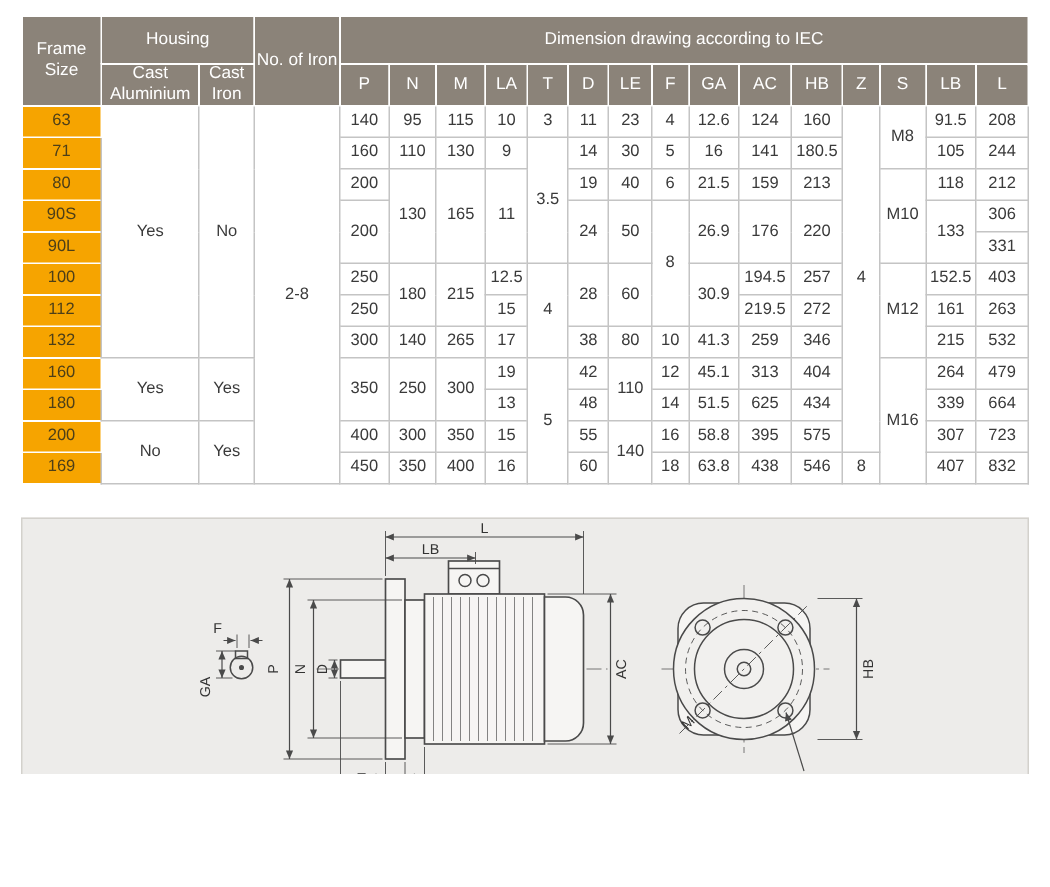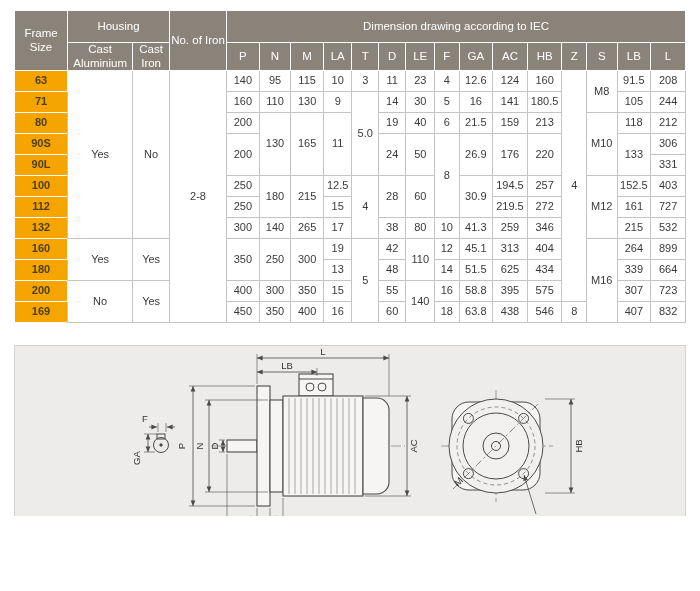--- a/index.html
+++ b/index.html
@@ -33,21 +33,21 @@
     color: var(--header-text, #ffffff);
     font-weight: normal;
     font-size: 11.5px;
     border-color: #ffffff;
     line-height: 1.15;
   }
   .spec-table tbody td { height: 21px; line-height: 1.05; background: #ffffff; }
   .spec-table tbody td.frame-cell {
     background: var(--frame-bg, #f6a400);
     color: var(--frame-text, #4d3f18);
-    font-weight: bold;
+    font-weight: normal;
     border-color: #ffffff;
   }
 
   .drawing-panel {
     width: 672px; height: 207px;
     margin: 22px 14px 0 14px;
     background: var(--panel-bg, #edecea);
     border: 1px solid #d3d1cc;
   }
   .drawing-panel svg { display: block; }
@@ -129,21 +129,21 @@
           <td rowspan="2">M8</td>
           <td>91.5</td>
           <td>208</td>
         </tr>
         <tr>
           <td class="frame-cell">71</td>
           <td>160</td>
           <td>110</td>
           <td>130</td>
           <td>9</td>
-          <td rowspan="4">5.0</td>
+          <td rowspan="4">3.5</td>
           <td>14</td>
           <td>30</td>
           <td>5</td>
           <td>16</td>
           <td>141</td>
           <td>180.5</td>
           <td>105</td>
           <td>244</td>
         </tr>
         <tr>
@@ -194,21 +194,21 @@
           <td>152.5</td>
           <td>403</td>
         </tr>
         <tr>
           <td class="frame-cell">112</td>
           <td>250</td>
           <td>15</td>
           <td>219.5</td>
           <td>272</td>
           <td>161</td>
-          <td>727</td>
+          <td>263</td>
         </tr>
         <tr>
           <td class="frame-cell">132</td>
           <td>300</td>
           <td>140</td>
           <td>265</td>
           <td>17</td>
           <td>38</td>
           <td>80</td>
           <td>10</td>
@@ -228,21 +228,21 @@
           <td>19</td>
           <td rowspan="4">5</td>
           <td>42</td>
           <td rowspan="2">110</td>
           <td>12</td>
           <td>45.1</td>
           <td>313</td>
           <td>404</td>
           <td rowspan="4">M16</td>
           <td>264</td>
-          <td>899</td>
+          <td>479</td>
         </tr>
         <tr>
           <td class="frame-cell">180</td>
           <td>13</td>
           <td>48</td>
           <td>14</td>
           <td>51.5</td>
           <td>625</td>
           <td>434</td>
           <td>339</td>

